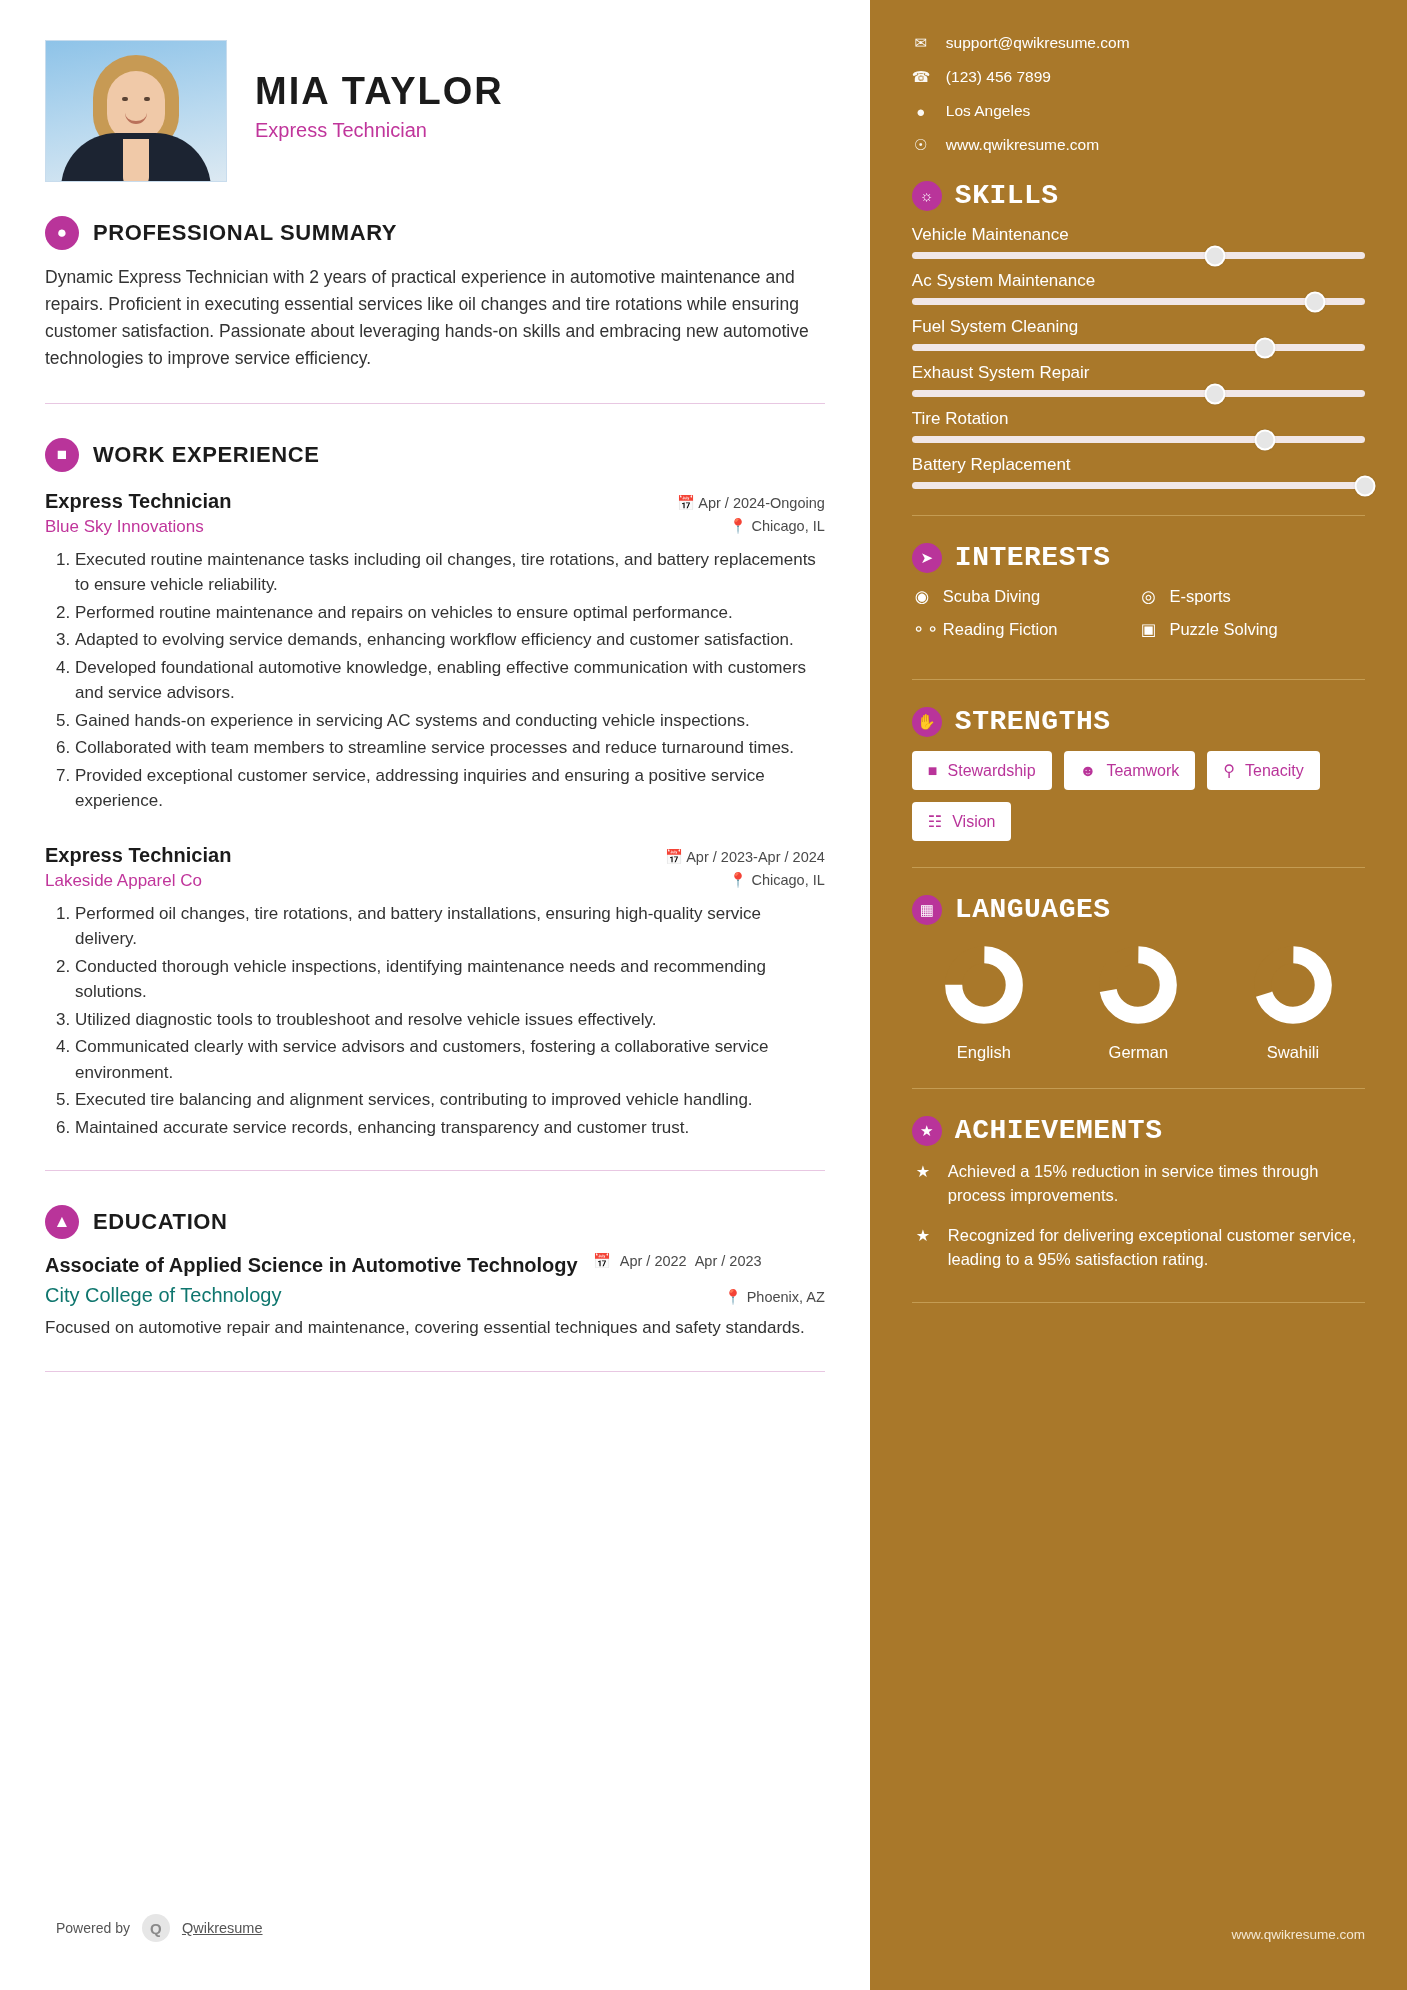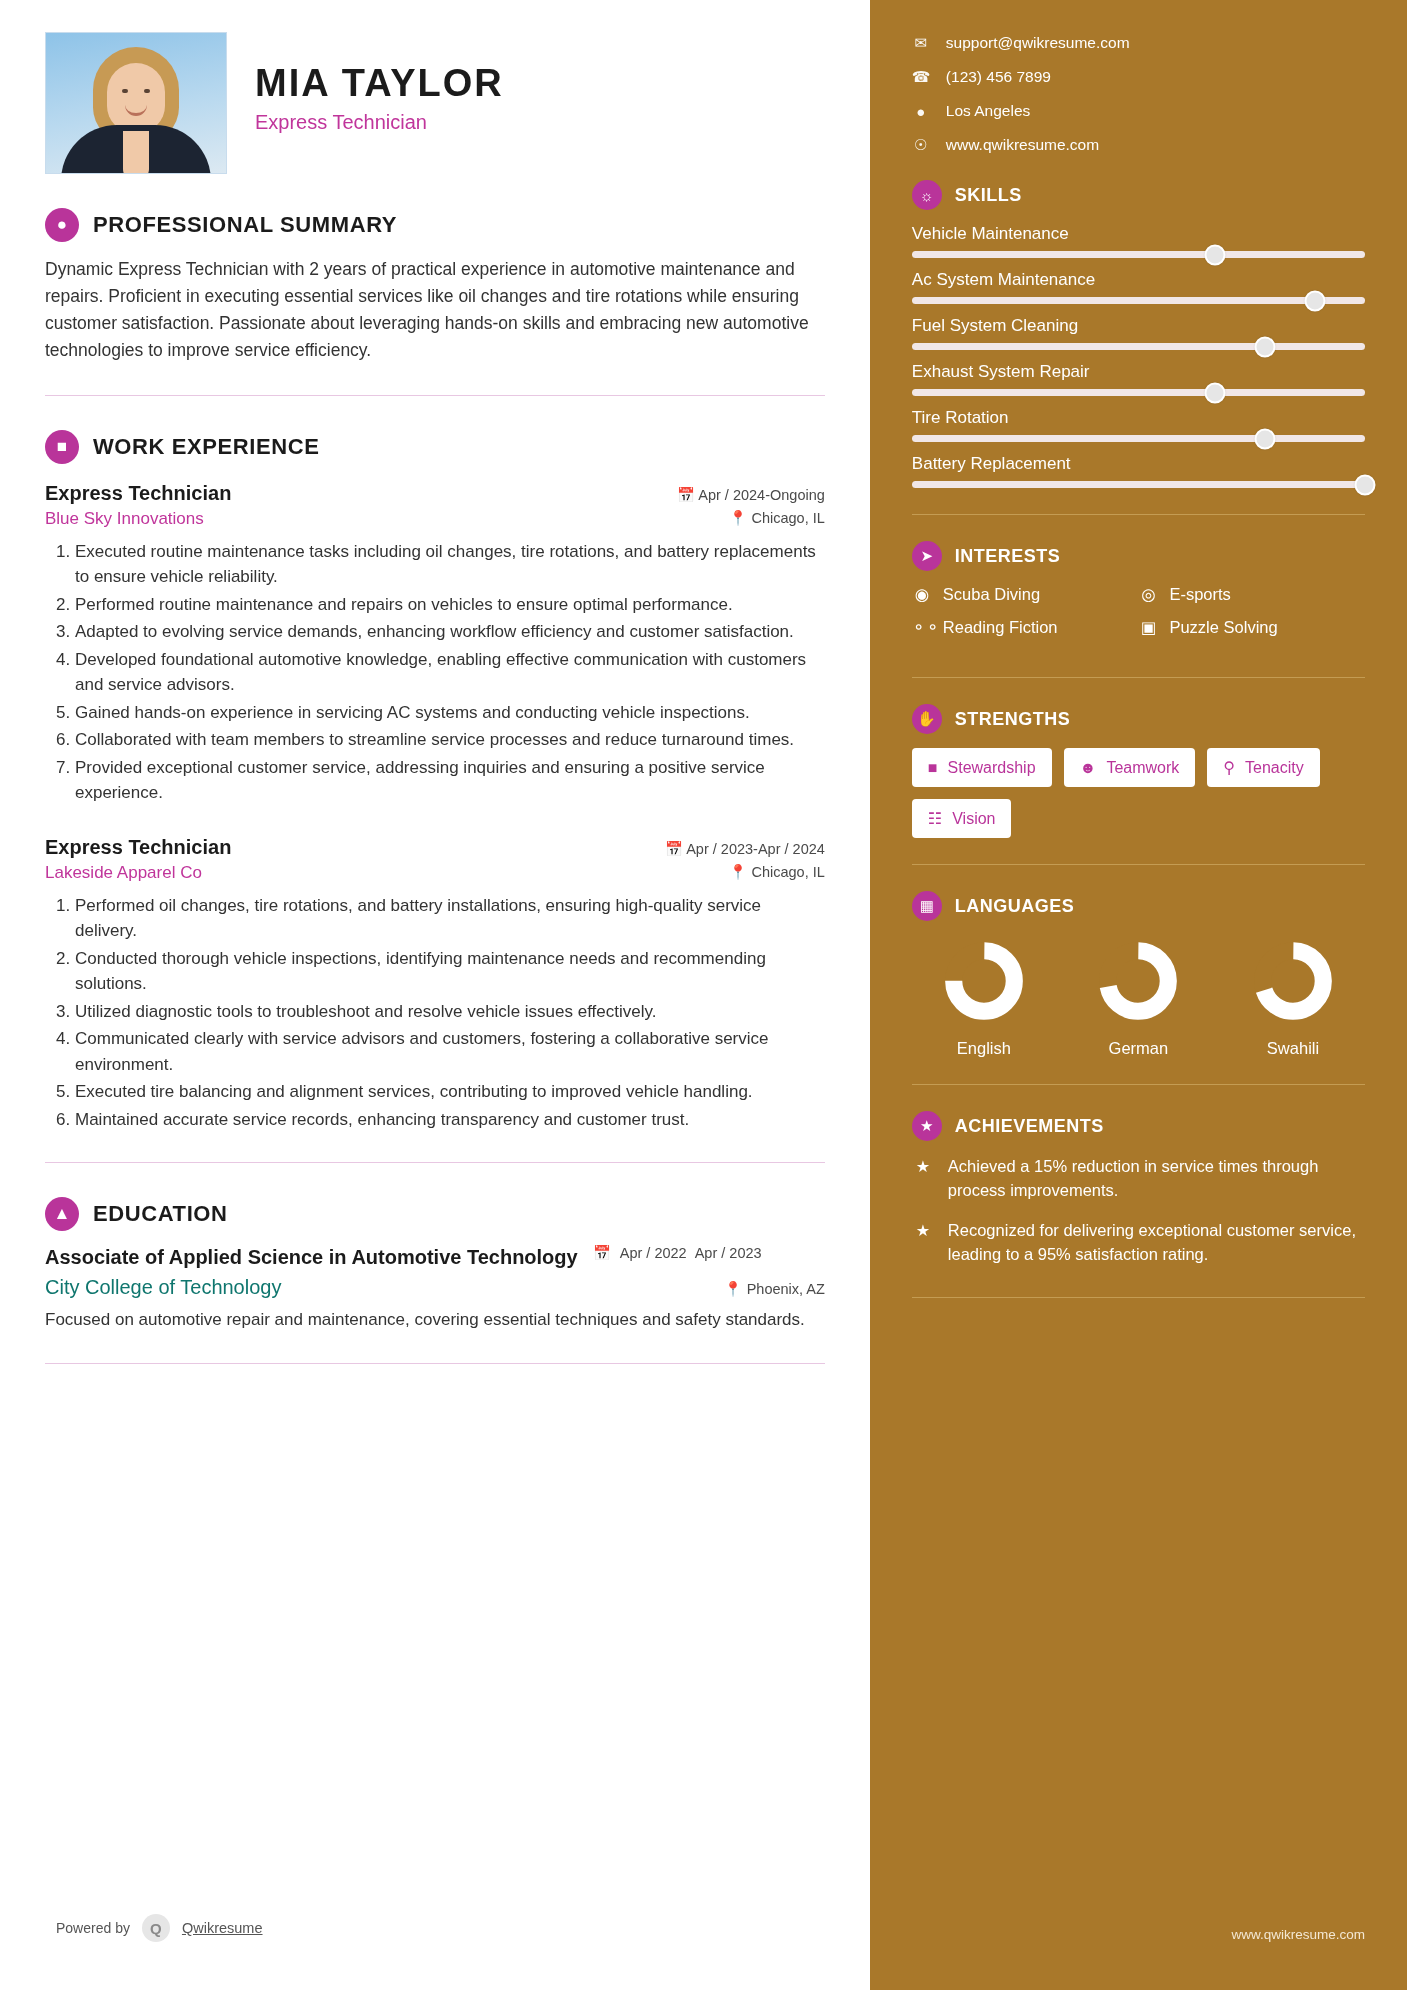--- a/index.html
+++ b/index.html
@@ -8,21 +8,21 @@
     font-family:"Liberation Sans", sans-serif;
     background:#ffffff;
     color:#2c2c2c;
     overflow:hidden;
   }
   .page { display:flex; width:1407px; height:1990px; }
 
   
   .left {
     width:904px;
-    padding:32px 45px 0 45px;
+    padding:40px 45px 0 45px;
     box-sizing:border-box;
     position:relative;
   }
   .header { display:flex; align-items:flex-start; gap:28px; }
   .photo {
     width:180px; height:140px;
     background:linear-gradient(170deg,#8ec3e8 0%,#b9d9ef 55%,#dce9f2 100%);
     position:relative; overflow:hidden; flex:0 0 auto;
     border:1px solid #c8dced;
   }
@@ -106,21 +106,21 @@
   }
   .contact-row { display:flex; align-items:center; gap:16px; margin-bottom:16px; font-size:15.5px; }
   .contact-row .ci { width:18px; text-align:center; font-size:15px; opacity:.95; }
 
   .r-sec { margin-top:26px; }
   .r-head { display:flex; align-items:center; gap:13px; margin-bottom:14px; }
   .r-ico {
     width:30px; height:30px; border-radius:50%; background:#b9349a; color:#fff;
     display:flex; align-items:center; justify-content:center; font-size:15px; flex:0 0 auto;
   }
-  .r-title { font-size:18px; font-weight:bold; letter-spacing:.5px; }
+  .r-title { font-size:28px; font-weight:bold; letter-spacing:.5px;font-family:Liberation Mono, monospace; }
 
   .skill { margin-bottom:12px; }
   .skill-name { font-size:17px; margin-bottom:7px; }
   .bar { position:relative; height:7px; background:#f1e7e7; border-radius:4px; }
   .bar .knob {
     position:absolute; top:50%; transform:translate(-50%,-50%);
     width:17px; height:17px; border-radius:50%; background:#e6e6e6;
     border:2px solid #ffffff; box-shadow:0 0 2px rgba(0,0,0,.15);
   }
 

